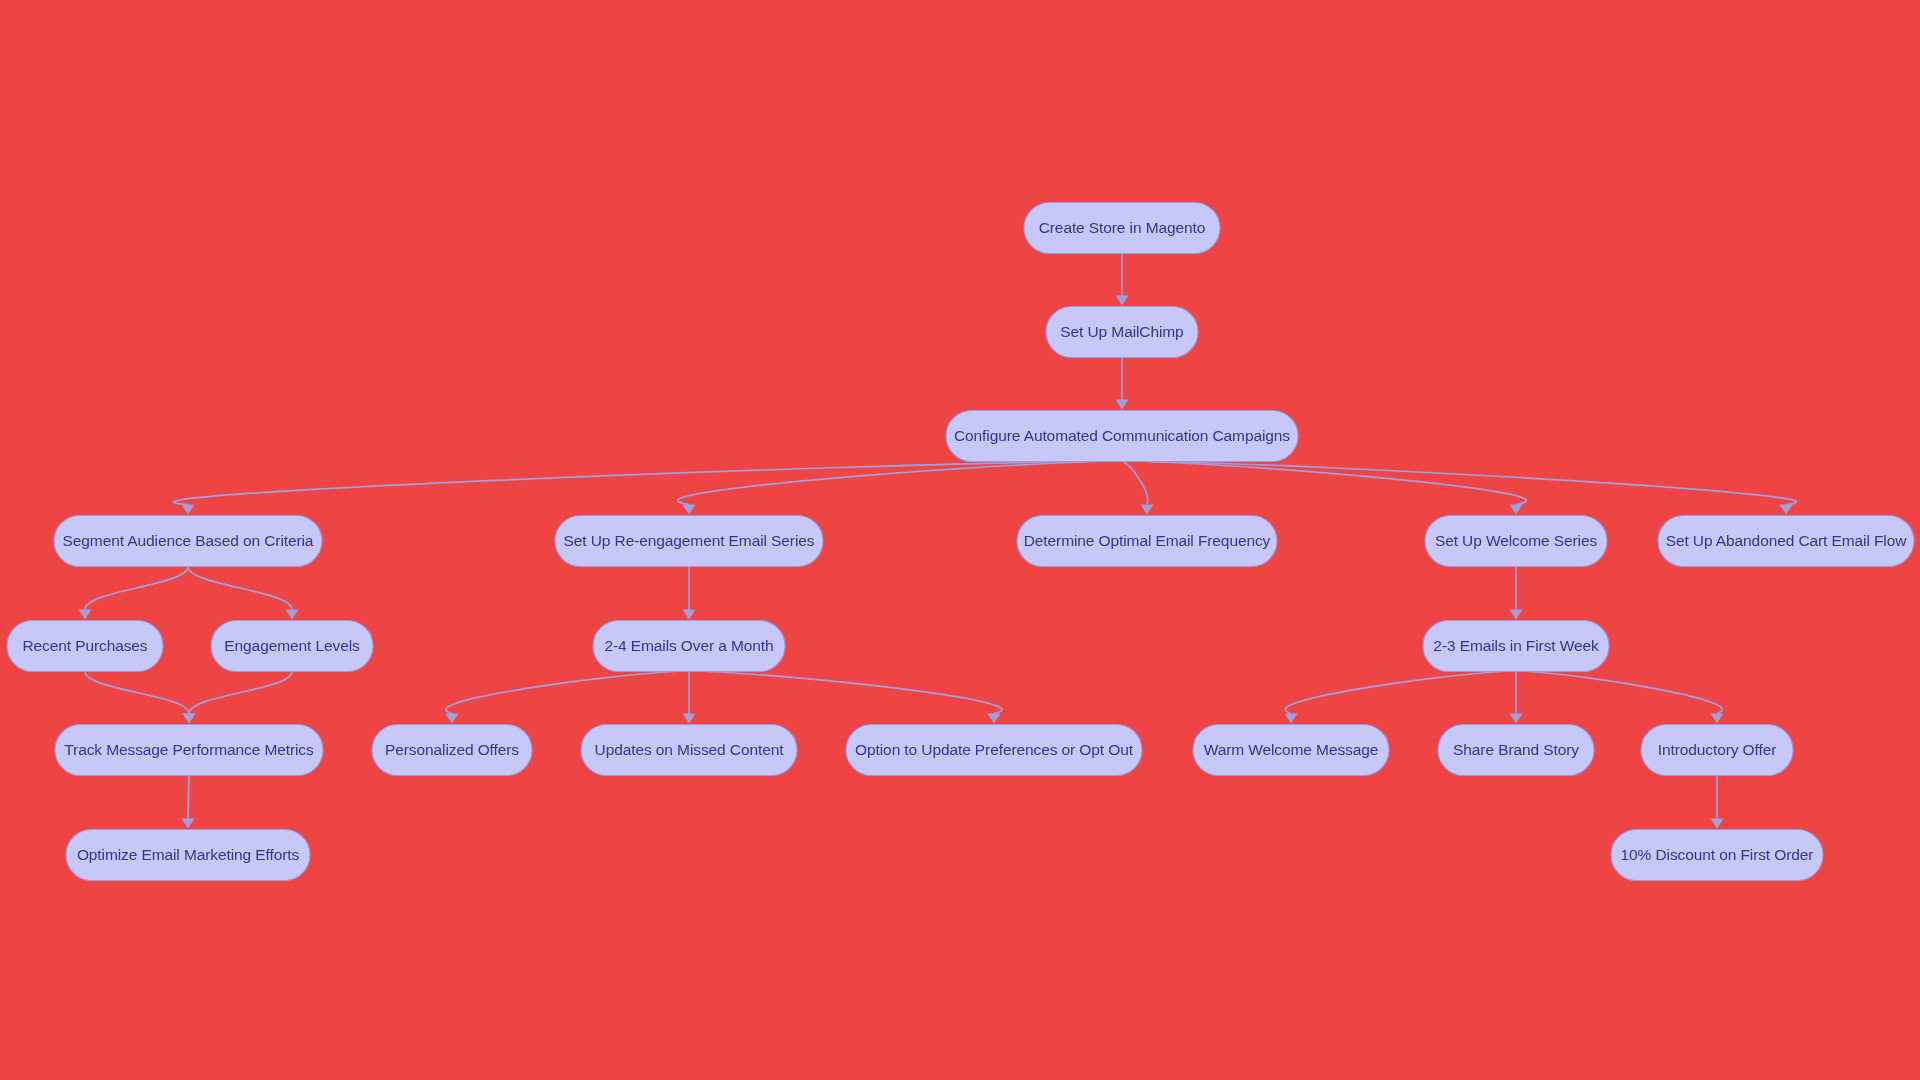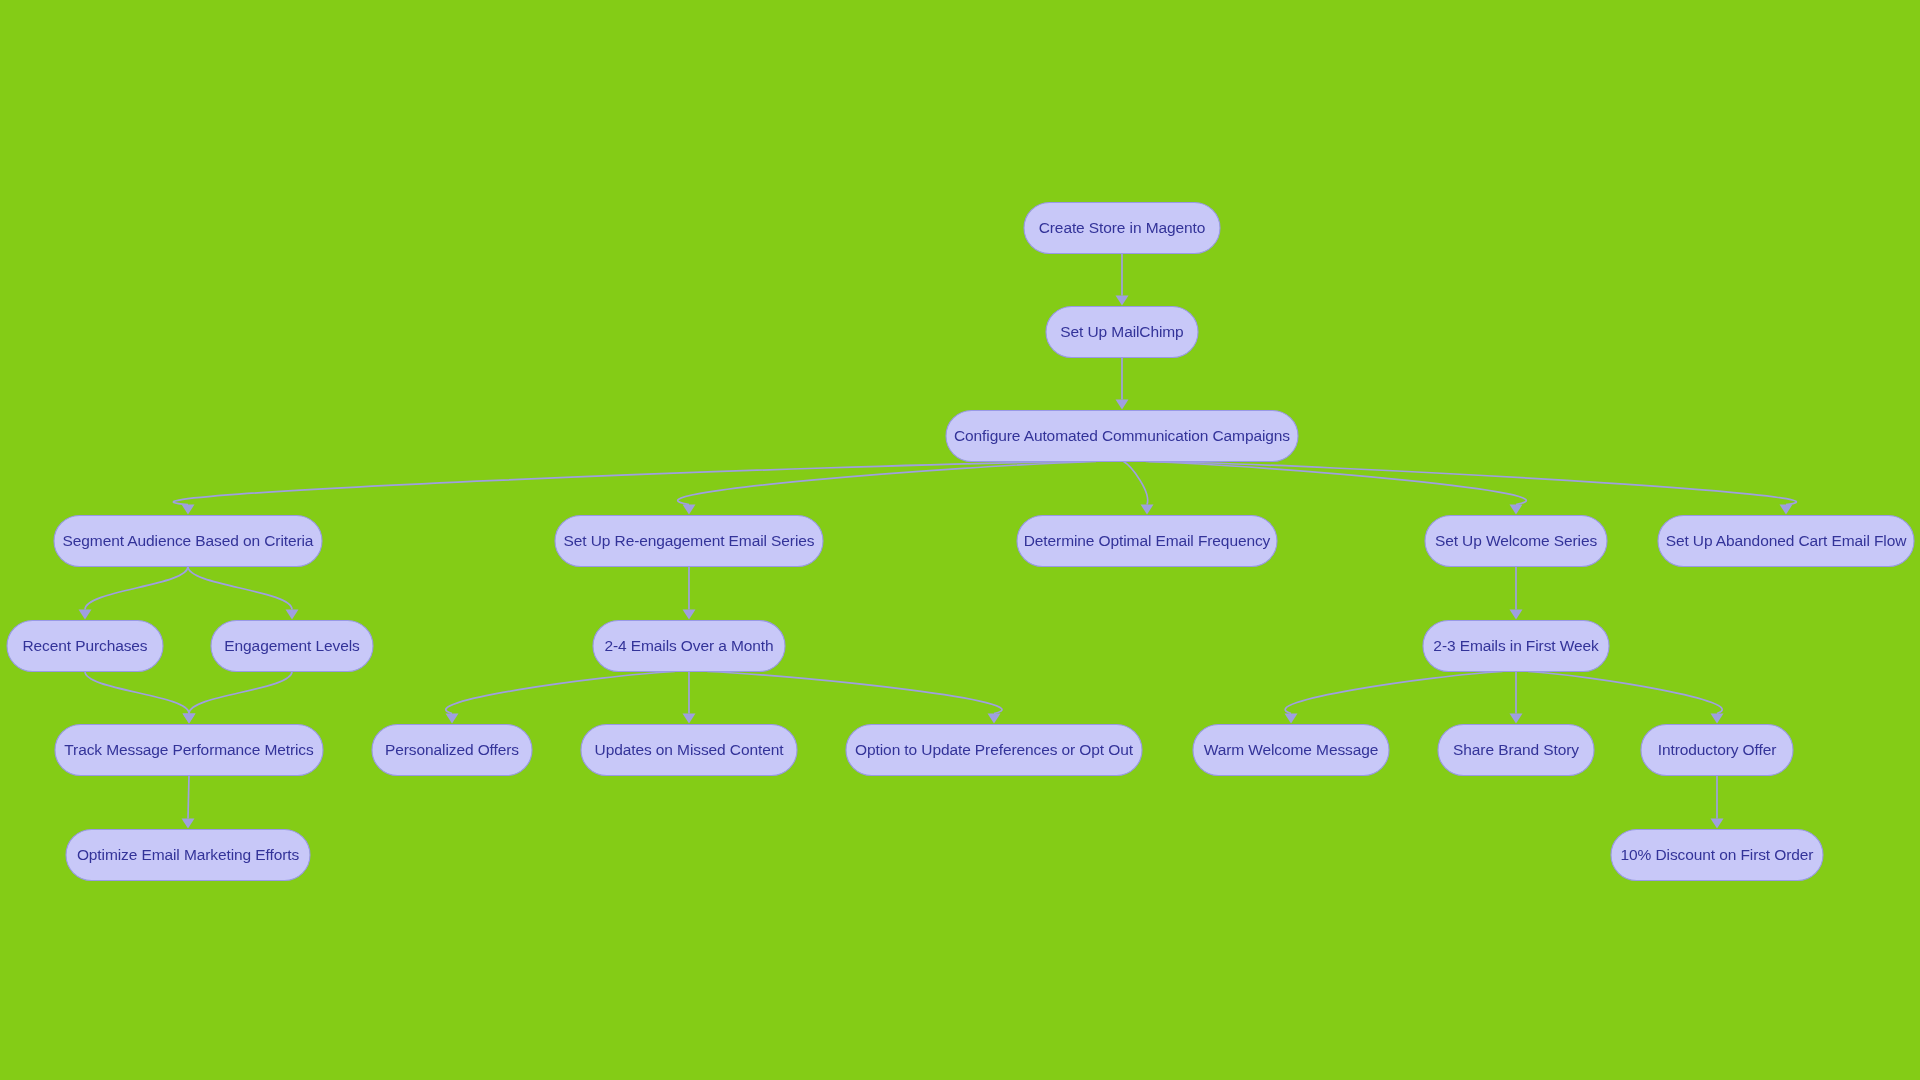--- a/index.html
+++ b/index.html
@@ -10,21 +10,21 @@
   body {
     width: 1920px;
     height: 1080px;
     overflow: hidden;
     font-family: "Liberation Sans", sans-serif;
   }
   #chart-root {
     position: relative;
     width: 1920px;
     height: 1080px;
-    background: #84cc16;
+    background: #ef4444;
   }
   svg#flow-svg {
     position: absolute;
     left: 0;
     top: 0;
     width: 1920px;
     height: 1080px;
     display: block;
   }
   .node-rect {

